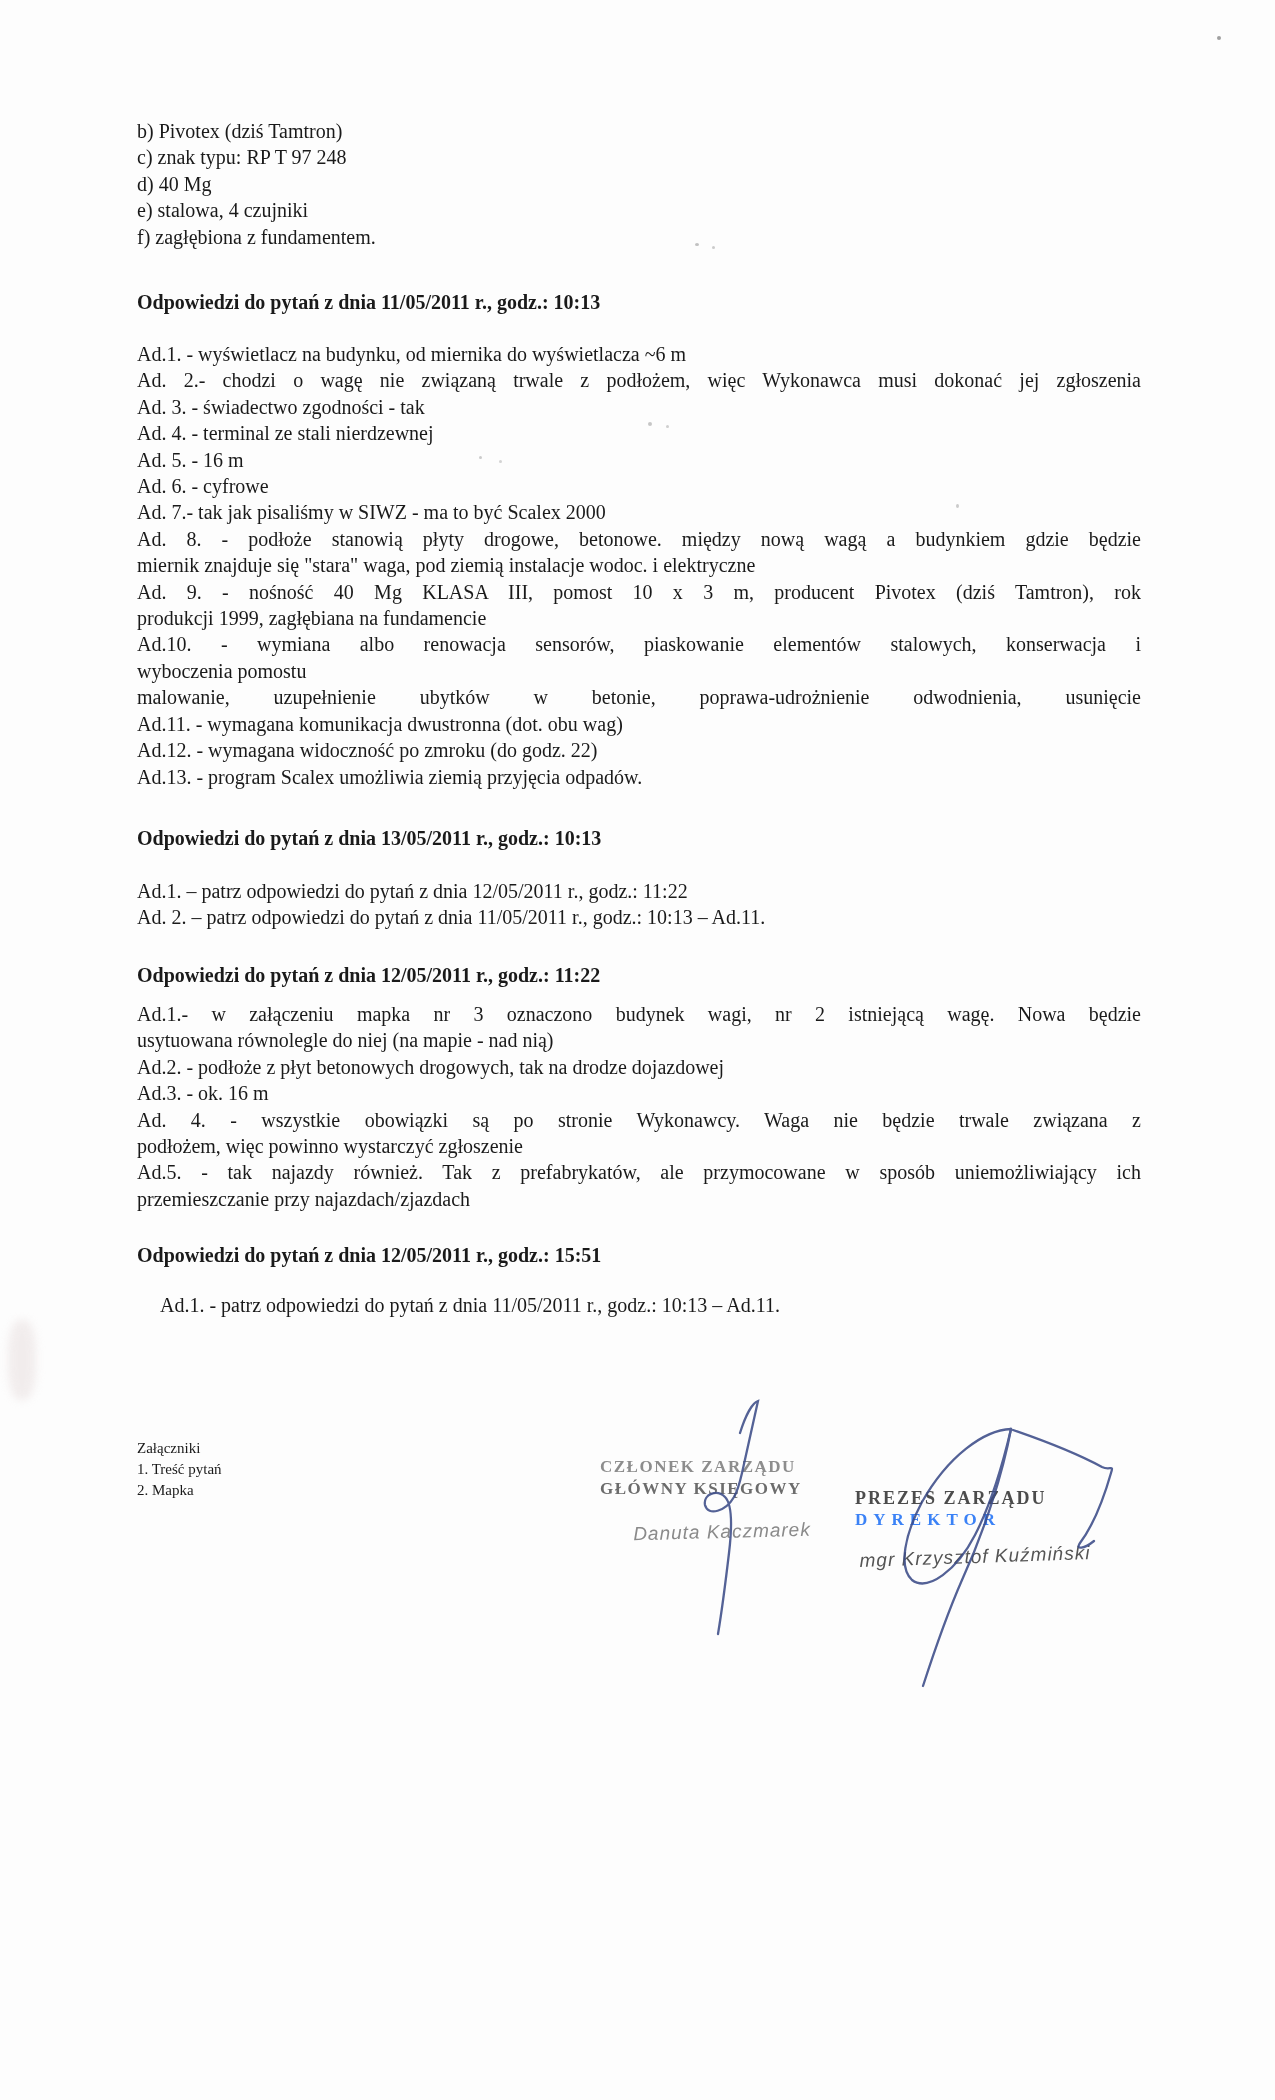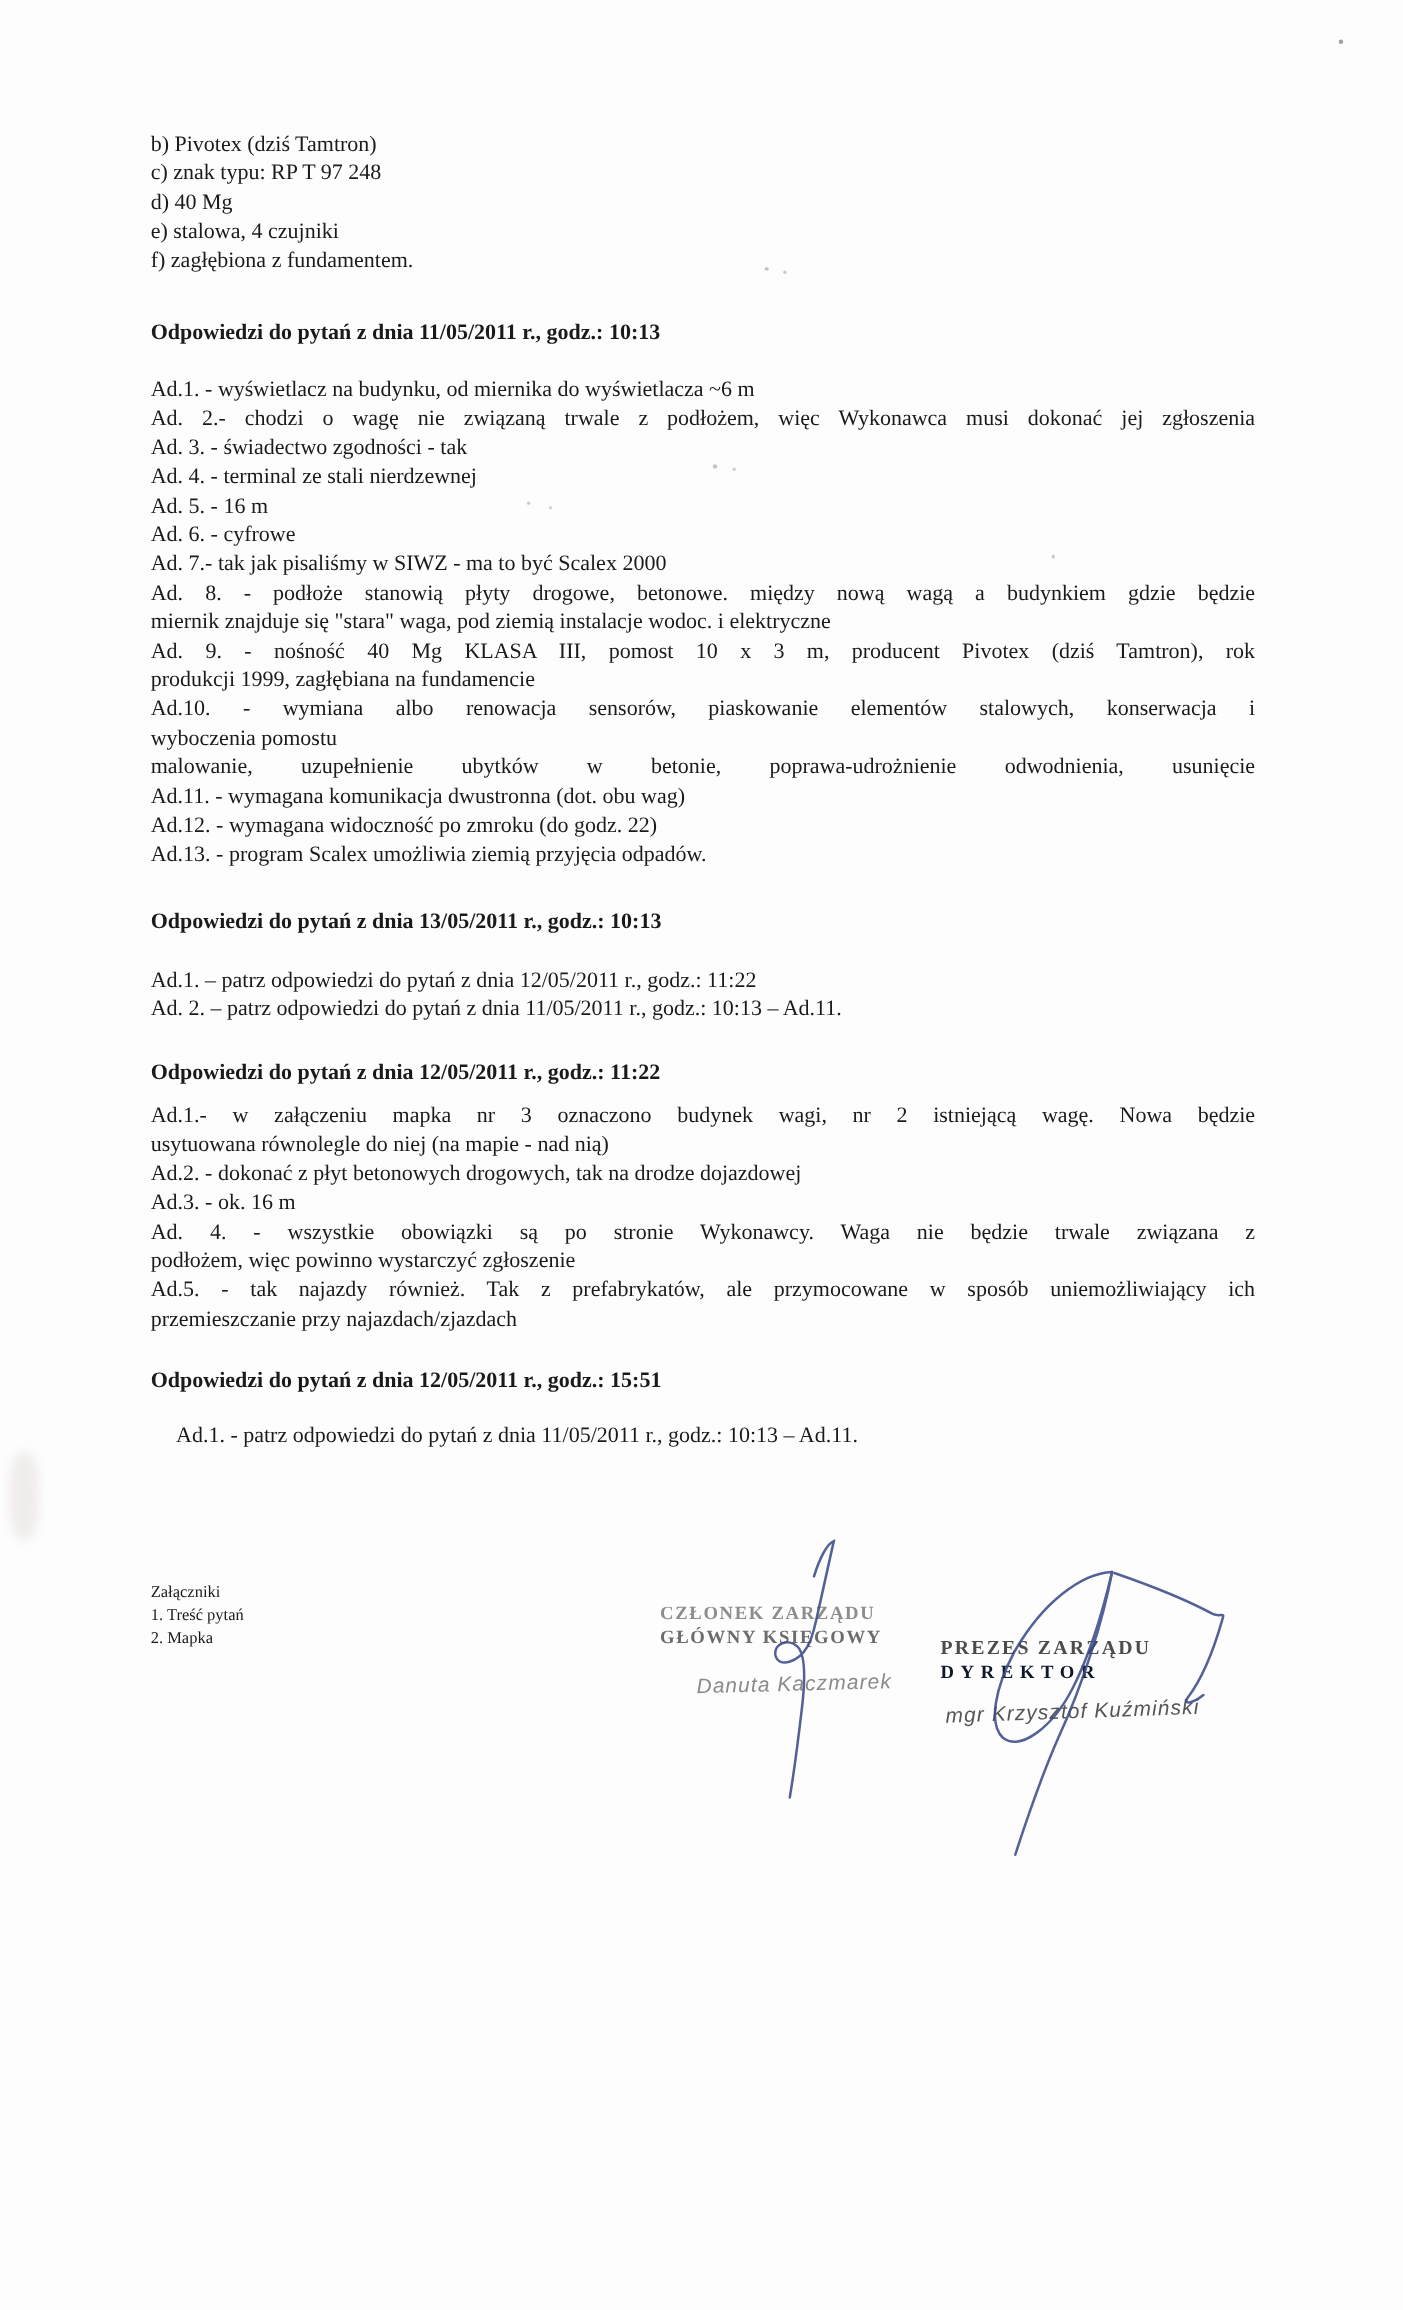--- a/index.html
+++ b/index.html
@@ -12,21 +12,21 @@
   .abs{position:absolute;}
   .textblock{left:137px;width:1004px;font-size:20px;line-height:26.4px;}
   .line{white-space:nowrap;}
   .line.j{white-space:normal;text-align:justify;text-align-last:justify;}
   .heading{left:137px;width:1004px;font-size:20px;font-weight:bold;line-height:24px;white-space:nowrap;}
   .footer{left:137px;width:300px;font-size:15px;line-height:21px;}
   .stamp{font-family:Liberation Serif, serif;text-align:left;}
   .stamp .l1{font-weight:bold;font-size:17px;letter-spacing:1.5px;color:#8d8d8d;line-height:22px;}
   .stamp .l2{font-weight:bold;font-size:17px;letter-spacing:1.5px;color:#6c6c6c;line-height:22px;}
   .stamp-r .l1{font-weight:bold;font-size:18px;letter-spacing:2px;color:#4c4c4c;line-height:22px;}
-  .stamp-r .l2{font-weight:bold;font-size:17px;letter-spacing:6px;color:#0f172a;line-height:22px;}
+  .stamp-r .l2{font-weight:bold;font-size:17px;letter-spacing:6px;color:#3b82f6;line-height:22px;}
   .sig-name{font-family:"Liberation Sans","DejaVu Sans",sans-serif;font-style:italic;letter-spacing:1px;}
   .sig-name.left{font-size:19px;color:#8a8a8a;transform:rotate(-1.5deg);}
   .sig-name.right{font-size:19px;color:#555;transform:rotate(-2deg);}
   .speck{position:absolute;border-radius:50%;}
   svg.overlay{position:absolute;left:0;top:0;pointer-events:none;}
 </style>
 </head>
 <body>
 
 <div class="abs textblock" style="top:118px;">
@@ -61,21 +61,21 @@
 <div class="abs heading" style="top:826px;">Odpowiedzi do pytań z dnia 13/05/2011 r., godz.: 10:13</div>
 <div class="abs textblock" style="top:878px;">
   <div class="line">Ad.1. – patrz odpowiedzi do pytań z dnia 12/05/2011 r., godz.: 11:22</div>
   <div class="line">Ad. 2. – patrz odpowiedzi do pytań z dnia 11/05/2011 r., godz.: 10:13 – Ad.11.</div>
 </div>
 
 <div class="abs heading" style="top:963px;">Odpowiedzi do pytań z dnia 12/05/2011 r., godz.: 11:22</div>
 <div class="abs textblock" style="top:1001px;">
   <div class="line j">Ad.1.- w załączeniu mapka nr 3 oznaczono budynek wagi, nr 2 istniejącą wagę. Nowa będzie</div>
   <div class="line">usytuowana równolegle do niej (na mapie - nad nią)</div>
-  <div class="line">Ad.2. - dokonać z płyt betonowych drogowych, tak na drodze dojazdowej</div>
+  <div class="line">Ad.2. - podłoże z płyt betonowych drogowych, tak na drodze dojazdowej</div>
   <div class="line">Ad.3. - ok. 16 m</div>
   <div class="line j">Ad. 4. - wszystkie obowiązki są po stronie Wykonawcy. Waga nie będzie trwale związana z</div>
   <div class="line">podłożem, więc powinno wystarczyć zgłoszenie</div>
   <div class="line j">Ad.5. - tak najazdy również. Tak z prefabrykatów, ale przymocowane w sposób uniemożliwiający ich</div>
   <div class="line">przemieszczanie przy najazdach/zjazdach</div>
 </div>
 
 <div class="abs heading" style="top:1243px;">Odpowiedzi do pytań z dnia 12/05/2011 r., godz.: 15:51</div>
 <div class="abs textblock" style="top:1292px;margin-left:23px;">
   <div class="line">Ad.1. - patrz odpowiedzi do pytań z dnia 11/05/2011 r., godz.: 10:13 – Ad.11.</div>

